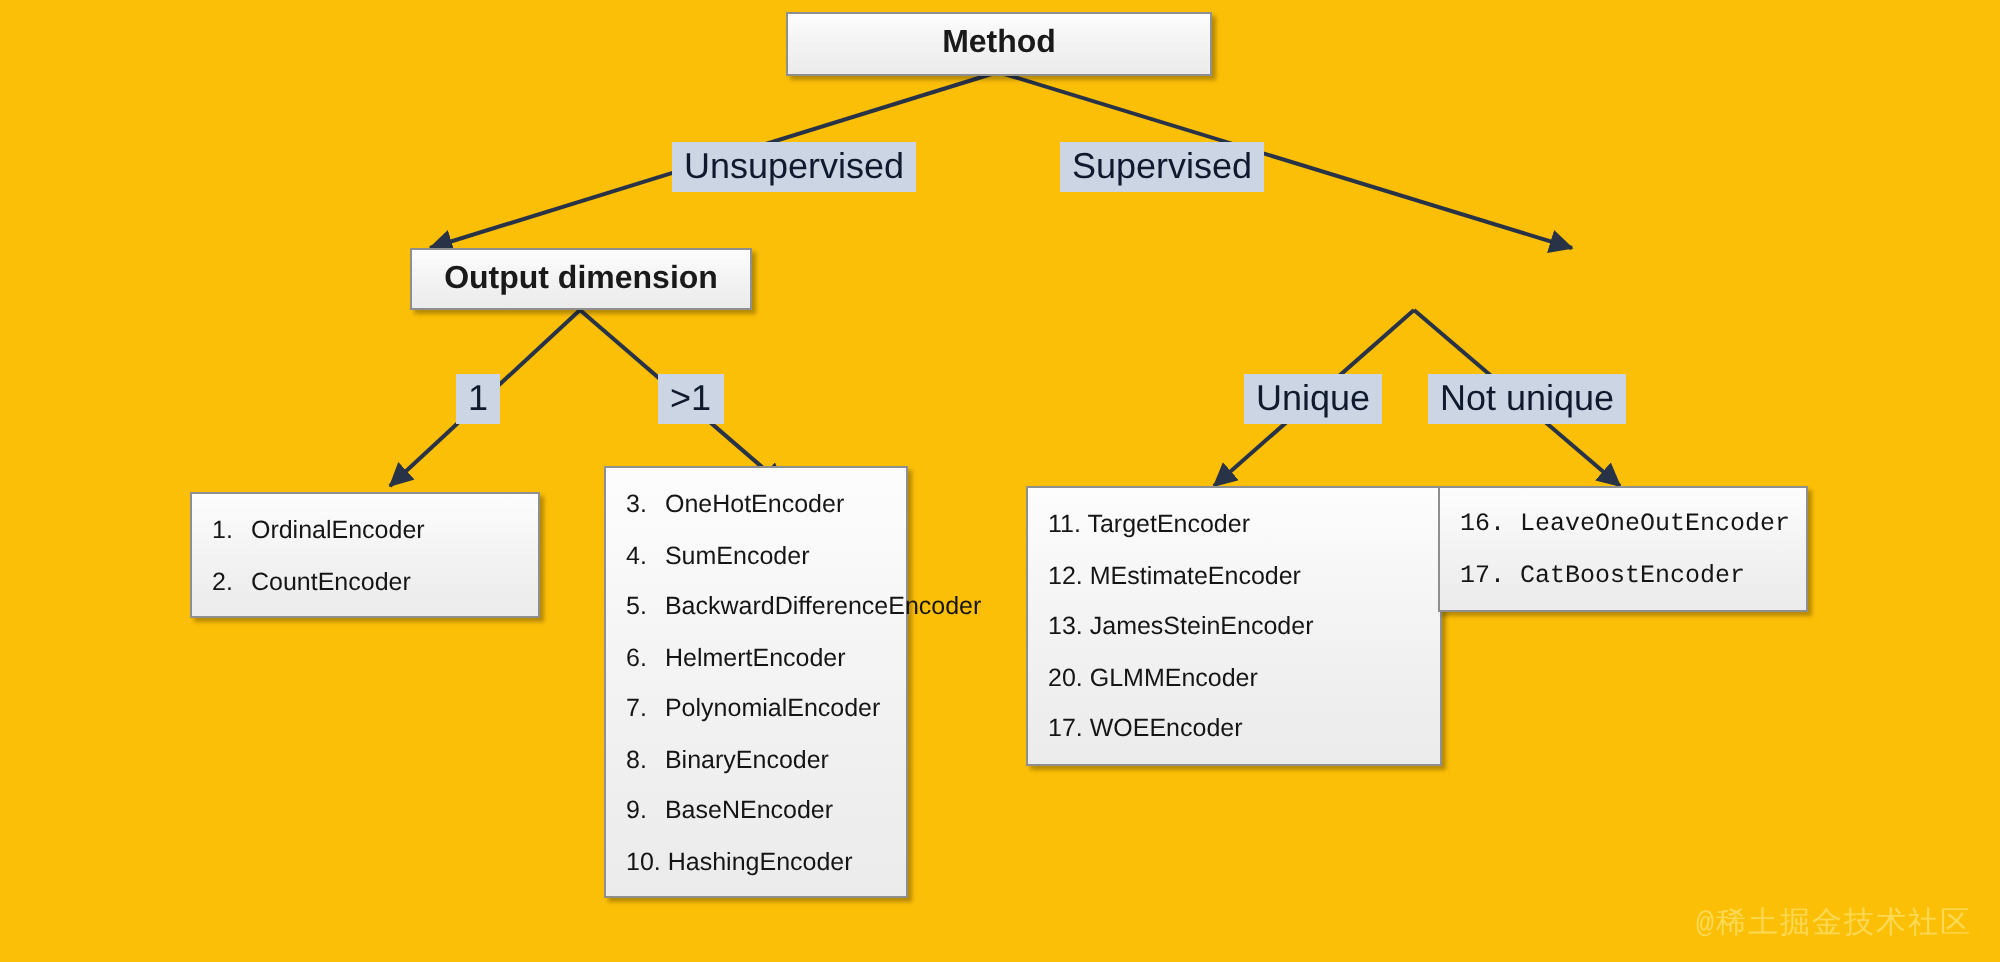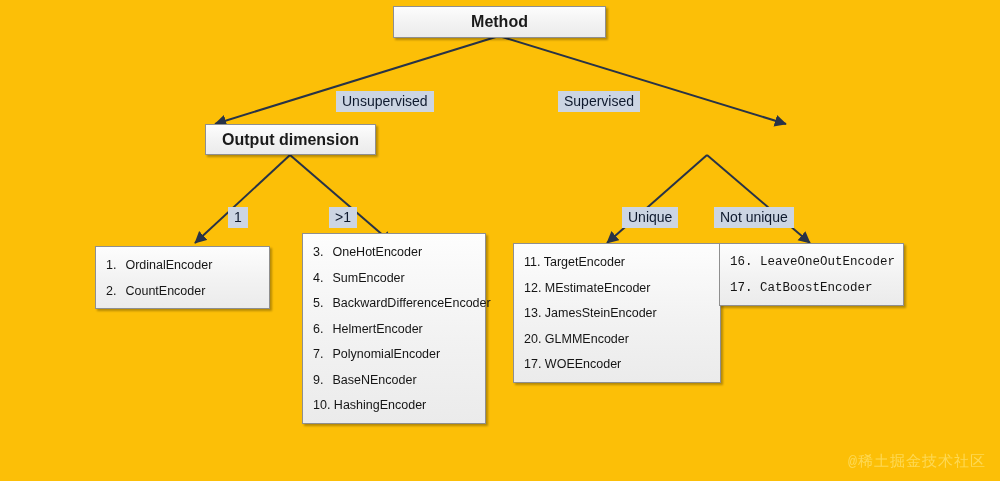--- a/index.html
+++ b/index.html
@@ -68,26 +68,25 @@
   .leaf-num {
     display: inline-block;
     min-width: 16px;
   }
 
   
   .edge-label {
     position: absolute;
     background: #ccd5e3;
     color: #0f1a2e;
-    font-size: 14px;
+    font-size: 18px;
     line-height: 1;
     padding: 3px 6px 4px 6px;
     white-space: nowrap;
     box-sizing: border-box;
-    margin-top: 20px;
   }
 
   
   .watermark {
     position: absolute;
     right: 14px;
     bottom: 10px;
     font-size: 15px;
     color: rgba(255, 232, 130, 0.62);
     letter-spacing: 1px;
@@ -120,45 +119,46 @@
 
       <line x1="707" y1="155" x2="810" y2="243"></line>
     </g>
   </svg>
 
   <div class="node title-node" style="left:393px; top:6px; width:213px; height:32px;">
     <span class="node-title">Method</span>
   </div>
 
   <div class="edge-label" style="left:336px; top:71px;">Unsupervised</div>
-  <div class="edge-label" style="left:558px; top:71px;">Supervised</div>
+  <div class="edge-label" style="left:530px; top:71px;">Supervised</div>
 
   <div class="node title-node" style="left:205px; top:124px; width:171px; height:31px;">
     <span class="node-title">Output dimension</span>
   </div>
 
   <div class="edge-label" style="left:228px; top:187px;">1</div>
   <div class="edge-label" style="left:329px; top:187px;">&gt;1</div>
   <div class="edge-label" style="left:622px; top:187px;">Unique</div>
   <div class="edge-label" style="left:714px; top:187px;">Not unique</div>
 
   <div class="node leaf-list" style="left:95px; top:246px; width:175px;">
     <div>
         <div class="leaf-item"><span class="leaf-num">1.</span><span> OrdinalEncoder</span></div>
         <div class="leaf-item"><span class="leaf-num">2.</span><span> CountEncoder</span></div>
       </div>
   </div>
 
-  <div class="node leaf-list" style="left:302px; top:233px; width:184px;">
+  <div class="node leaf-list" style="left:302px; top:233px; width:152px;">
     <div>
         <div class="leaf-item"><span class="leaf-num">3.</span><span> OneHotEncoder</span></div>
         <div class="leaf-item"><span class="leaf-num">4.</span><span> SumEncoder</span></div>
         <div class="leaf-item"><span class="leaf-num">5.</span><span> BackwardDifferenceEncoder</span></div>
         <div class="leaf-item"><span class="leaf-num">6.</span><span> HelmertEncoder</span></div>
         <div class="leaf-item"><span class="leaf-num">7.</span><span> PolynomialEncoder</span></div>
+        <div class="leaf-item"><span class="leaf-num">8.</span><span> BinaryEncoder</span></div>
         <div class="leaf-item"><span class="leaf-num">9.</span><span> BaseNEncoder</span></div>
         <div class="leaf-item"><span class="leaf-num">10.</span><span> HashingEncoder</span></div>
       </div>
   </div>
 
   <div class="node leaf-list" style="left:513px; top:243px; width:208px;">
     <div>
         <div class="leaf-item"><span class="leaf-num">11.</span><span> TargetEncoder</span></div>
         <div class="leaf-item"><span class="leaf-num">12.</span><span> MEstimateEncoder</span></div>
         <div class="leaf-item"><span class="leaf-num">13.</span><span> JamesSteinEncoder</span></div>

